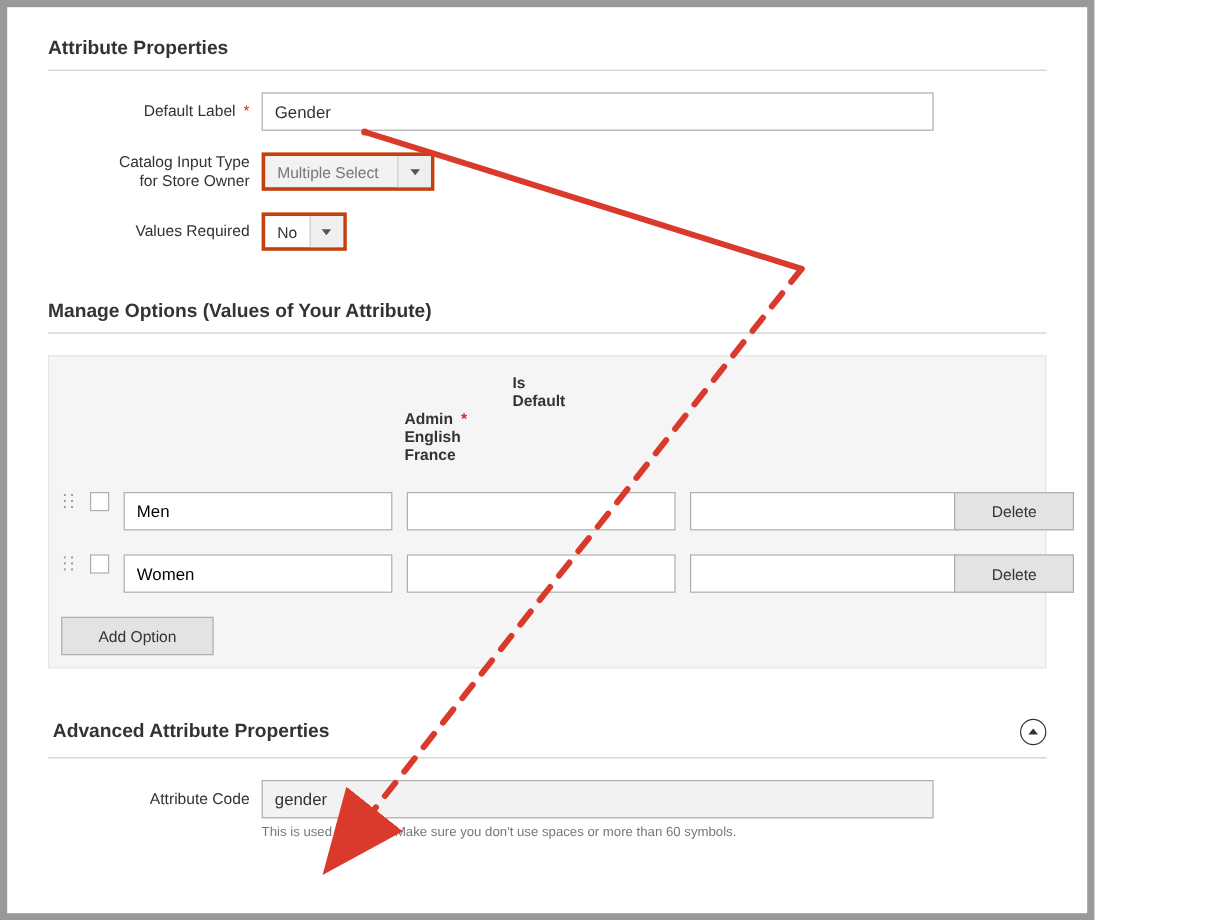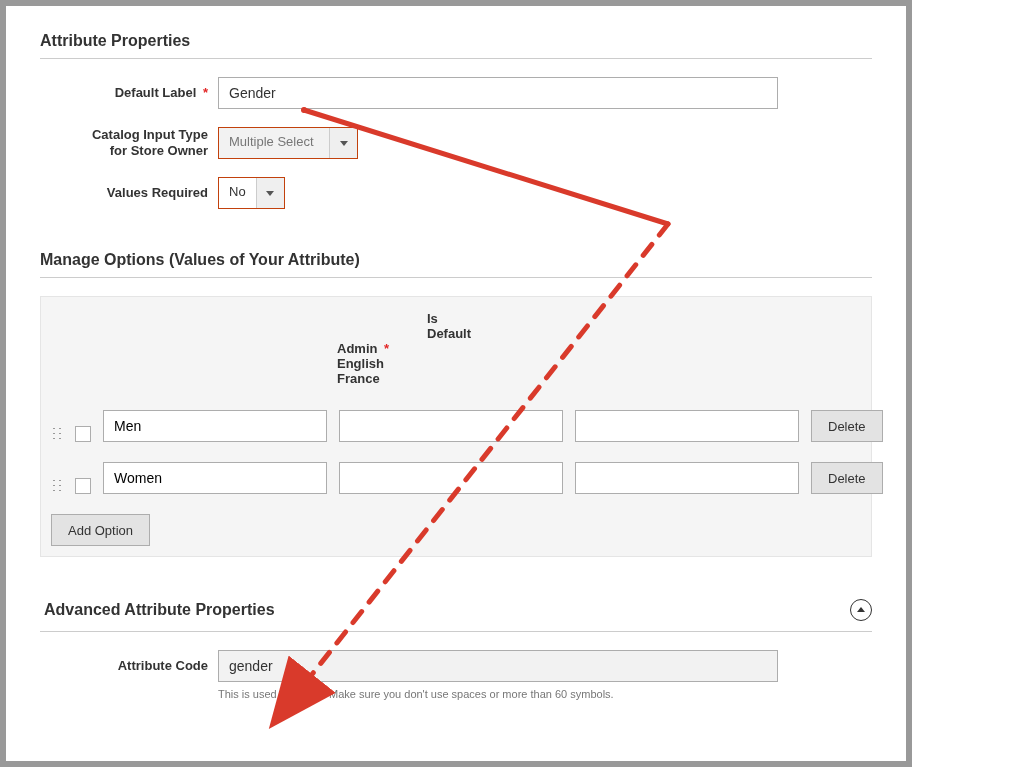--- a/index.html
+++ b/index.html
@@ -37,21 +37,21 @@
     display: flex;
     align-items: center;
     margin-bottom: 18px;
   }
   .field-label-col {
     width: 178px;
     text-align: right;
     padding-right: 10px;
     font-size: 13px;
     color: #333;
-    font-weight: 700;
+    font-weight: 400;
     line-height: 1.2;
   }
   .req {
     color: #e22626;
     margin-left: 3px;
   }
   .field-input-col {
     flex: 1;
   }
   input[type="text"].wide {
@@ -59,21 +59,21 @@
     height: 32px;
     padding: 4px 10px;
     border: 1px solid #adadad;
     font-size: 14px;
     color: #333;
   }
   input[type="text"].wide::placeholder { color: #888; }
   .select-box {
     display: inline-flex;
     align-items: stretch;
-    border: 1px solid #c2410c;
+    border: 3px solid #c2410c;
     height: 32px;
     background: #fff;
   }
   .select-box.disabled { background: #f2f2f2; color: #777; }
   .select-box .sel-label {
     padding: 6px 10px;
     min-width: 110px;
     font-size: 13px;
   }
   .select-box.small .sel-label { min-width: 30px; }
@@ -102,21 +102,21 @@
     display: flex;
     align-items: center;
     padding: 14px 10px 14px 10px;
     font-size: 13px;
     font-weight: 600;
     color: #333;
     flex-direction: column;
   }
   .opt-row {
     display: flex;
-    align-items: flex-end;
+    align-items: flex-start;
     padding: 10px 10px;
     gap: 12px;
   }
   .col-drag { width: 28px; display:flex; justify-content:center; }
   .col-def { width: 58px; display:flex; justify-content:center; }
   .col-admin { width: 238px; }
   .col-eng { width: 238px; }
   .col-fra { width: 238px; }
   .col-del { width: 90px; display:flex; justify-content:flex-end; padding-right: 6px; }
   .opt-header .col-drag, .opt-header .col-del {}
@@ -138,21 +138,21 @@
   .chk {
     width: 16px; height: 16px;
     border: 1px solid #adadad;
     background: #fff;
   }
   .btn {
     display: inline-flex;
     align-items: center;
     justify-content: center;
     height: 32px;
-    padding: 0 16px;
+    padding: 0 30px;
     background: #e3e3e3;
     border: 1px solid #adadad;
     font-size: 13px;
     color: #333;
     cursor: pointer;
   }
   .opt-footer { padding: 10px; }
 
   
   .adv-head {

